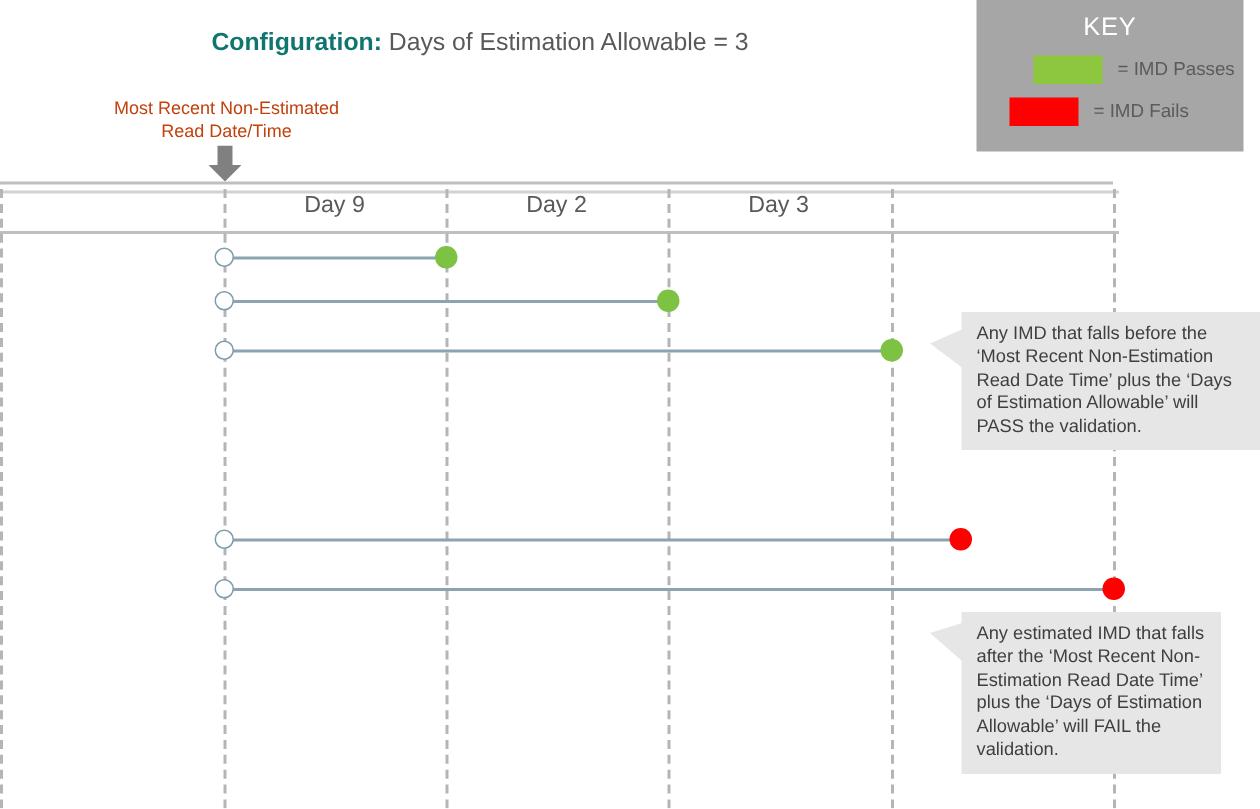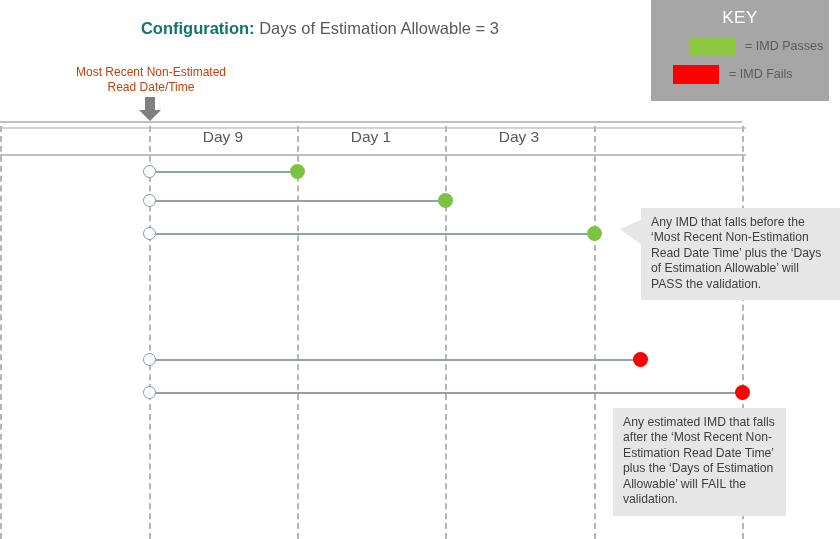--- a/index.html
+++ b/index.html
@@ -197,21 +197,21 @@
     <div>Read Date/Time</div>
   </div>
   <svg class="anchor-arrow" viewBox="0 0 22 24">
     <polygon points="6,0 16,0 16,13 22,13 11,24 0,13 6,13" fill="#808080"></polygon>
   </svg>
 
   <div class="rule-top"></div>
   <div class="day-band"></div>
 
   <div class="day-label" style="left:149px">Day 9</div>
-  <div class="day-label" style="left:297px">Day 1</div>
+  <div class="day-label" style="left:297px">Day 2</div>
   <div class="day-label" style="left:445px">Day 3</div>
 
   <div class="vline" style="left:0px"></div>
   <div class="vline" style="left:149px"></div>
   <div class="vline" style="left:297px"></div>
   <div class="vline" style="left:445px"></div>
   <div class="vline" style="left:594px"></div>
   <div class="vline" style="left:742px"></div>
 
   <div class="row-line" style="left:149px; top:171px; width:148px;"></div>
@@ -235,15 +235,15 @@
   <div class="row-dot" style="left:735px; top:385px; background:#FE0000;"></div>
 
   <svg class="callout-tail" style="left:620px; top:215px; width:32px; height:38px;" viewBox="0 0 32 38">
     <polygon points="32,0 32,38 0,14" fill="#e6e6e6"></polygon>
   </svg>
   <div class="callout" style="left:641px; top:208px; width:199px; height:92px;">Any IMD that falls <b>before</b> the ‘Most Recent Non-Estimation Read Date Time’ plus the ‘Days of Estimation Allowable’ will <b>PASS</b> the validation.</div>
 
   <svg class="callout-tail" style="left:620px; top:412px; width:32px; height:38px;" viewBox="0 0 32 38">
     <polygon points="32,0 32,38 0,10" fill="#e6e6e6"></polygon>
   </svg>
-  <div class="callout" style="left:613px; top:408px; width:173px; height:108px;">Any estimated IMD that falls <b>after</b> the ‘Most Recent Non-Estimation Read Date Time’ plus the ‘Days of Estimation Allowable’ will <b>FAIL</b> the validation.</div>
+  <div class="callout" style="left:641px; top:408px; width:173px; height:108px;">Any estimated IMD that falls <b>after</b> the ‘Most Recent Non-Estimation Read Date Time’ plus the ‘Days of Estimation Allowable’ will <b>FAIL</b> the validation.</div>
 
 </div>
 
 </body></html>

